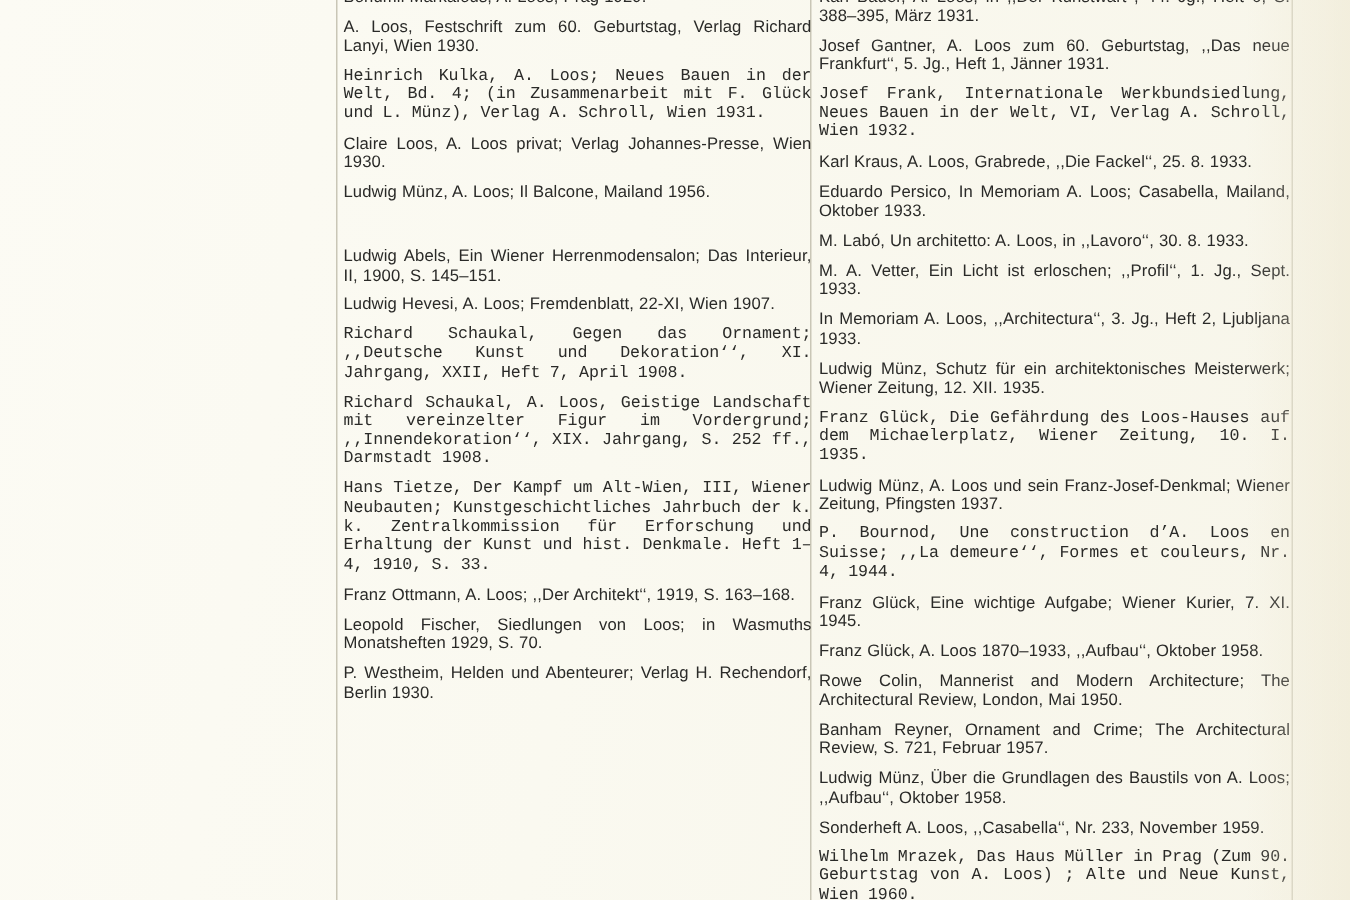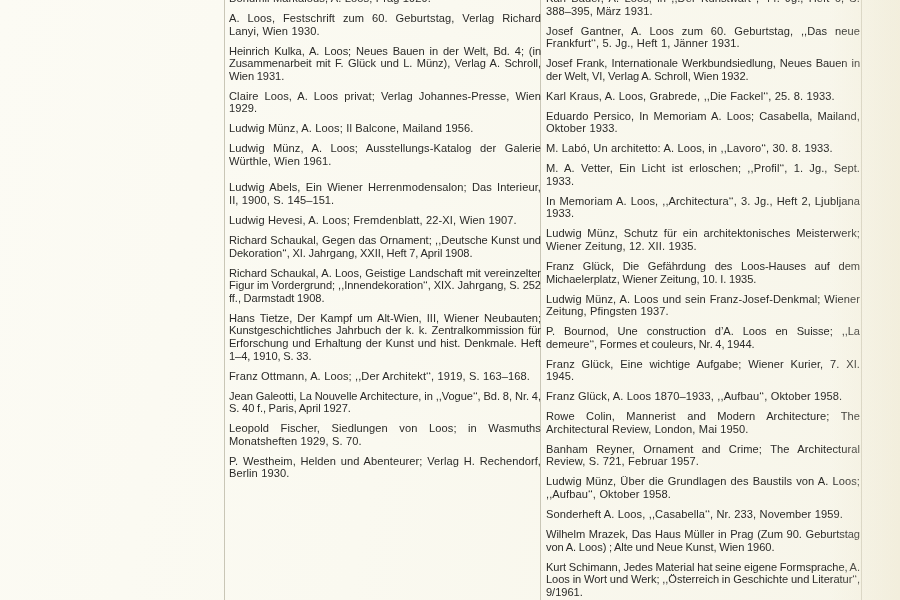--- a/index.html
+++ b/index.html
@@ -65,47 +65,45 @@
   .entry {
     font-size: 11.1px;
     line-height: 12.6px;
     text-align: justify;
     text-justify: inter-word;
     margin: 0 0 7.4px 0;
     letter-spacing: 0.08px;
     word-spacing: 0.2px;
     -webkit-font-smoothing: antialiased;
   }
-  .entry.tight { word-spacing: -0.4px; letter-spacing: -0.05px; }
-  .entry.gap-before { margin-top: 14px; }
+  .entry.tight { word-spacing: -0.4px; letter-spacing: -0.05px; font-family: Liberation Mono, monospace; }
+  .entry.gap-before { margin-top: 30px; }
 </style>
 </head>
 <body>
 
 <div id="page">
 
   <div class="rule rule-left"></div>
   <div class="rule rule-center"></div>
   <div class="rule rule-right"></div>
 
   <div id="columns">
     <div class="column col-left">
         <p class="entry">Bohumil Markalous, A. Loos; Prag 1929.</p>
         <p class="entry">A. Loos, Festschrift zum 60. Geburtstag, Verlag Richard Lanyi, Wien 1930.</p>
         <p class="entry tight">Heinrich Kulka, A. Loos; Neues Bauen in der Welt, Bd. 4; (in Zusammenarbeit mit F. Glück und L. Münz), Verlag A. Schroll, Wien 1931.</p>
-        <p class="entry">Claire Loos, A. Loos privat; Verlag Johannes-Presse, Wien 1929.</p>
+        <p class="entry">Claire Loos, A. Loos privat; Verlag Johannes-Presse, Wien 1930.</p>
         <p class="entry">Ludwig Münz, A. Loos; Il Balcone, Mailand 1956.</p>
-        <p class="entry">Ludwig Münz, A. Loos; Ausstellungs-Katalog der Galerie Würthle, Wien 1961.</p>
         <p class="entry gap-before">Ludwig Abels, Ein Wiener Herrenmodensalon; Das Interieur, II, 1900, S. 145–151.</p>
         <p class="entry">Ludwig Hevesi, A. Loos; Fremdenblatt, 22-XI, Wien 1907.</p>
         <p class="entry tight">Richard Schaukal, Gegen das Ornament; ,,Deutsche Kunst und Dekoration‘‘, XI. Jahrgang, XXII, Heft 7, April 1908.</p>
         <p class="entry tight">Richard Schaukal, A. Loos, Geistige Landschaft mit vereinzelter Figur im Vordergrund; ,,Innendekoration‘‘, XIX. Jahrgang, S. 252 ff., Darmstadt 1908.</p>
         <p class="entry tight">Hans Tietze, Der Kampf um Alt-Wien, III, Wiener Neubauten; Kunstgeschichtliches Jahrbuch der k. k. Zentralkommission für Erforschung und Erhaltung der Kunst und hist. Denkmale. Heft 1–4, 1910, S. 33.</p>
         <p class="entry">Franz Ottmann, A. Loos; ,,Der Architekt‘‘, 1919, S. 163–168.</p>
-        <p class="entry tight">Jean Galeotti, La Nouvelle Architecture, in ,,Vogue‘‘, Bd. 8, Nr. 4, S. 40 f., Paris, April 1927.</p>
         <p class="entry">Leopold Fischer, Siedlungen von Loos; in Wasmuths Monatsheften 1929, S. 70.</p>
         <p class="entry">P. Westheim, Helden und Abenteurer; Verlag H. Rechendorf, Berlin 1930.</p>
       </div>
     <div class="column col-right">
         <p class="entry">Karl Bauer, A. Loos, in ,,Der Kunstwart‘‘, 44. Jg., Heft 6, S. 388–395, März 1931.</p>
         <p class="entry">Josef Gantner, A. Loos zum 60. Geburtstag, ,,Das neue Frankfurt‘‘, 5. Jg., Heft 1, Jänner 1931.</p>
         <p class="entry tight">Josef Frank, Internationale Werkbundsiedlung, Neues Bauen in der Welt, VI, Verlag A. Schroll, Wien 1932.</p>
         <p class="entry">Karl Kraus, A. Loos, Grabrede, ,,Die Fackel‘‘, 25. 8. 1933.</p>
         <p class="entry">Eduardo Persico, In Memoriam A. Loos; Casabella, Mailand, Oktober 1933.</p>
         <p class="entry">M. Labó, Un architetto: A. Loos, in ,,Lavoro‘‘, 30. 8. 1933.</p>

